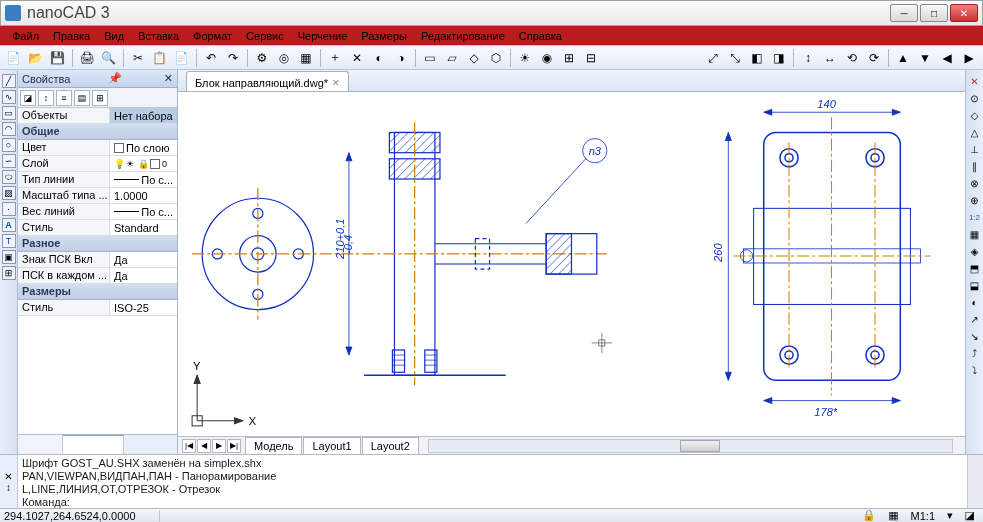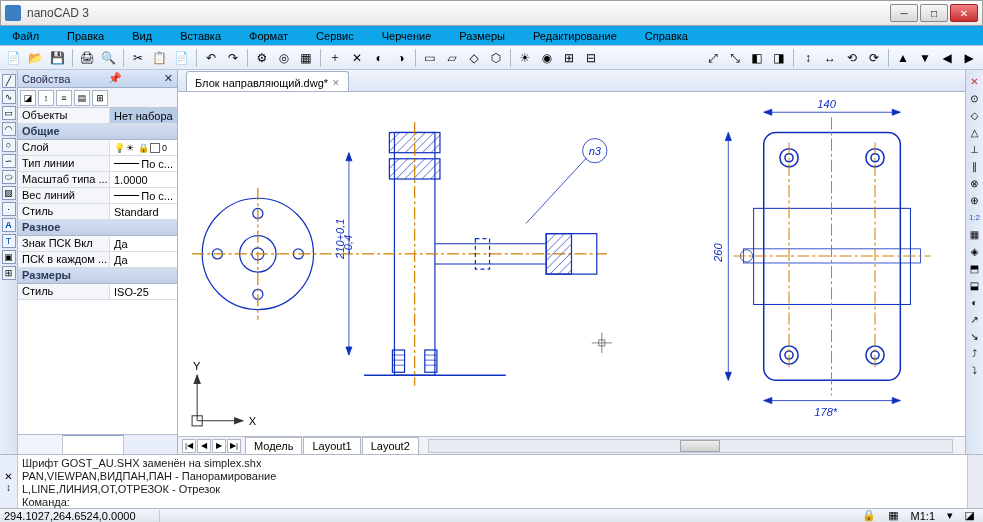--- a/index.html
+++ b/index.html
@@ -1,27 +1,27 @@
 <!DOCTYPE html>
 <html><head>
 <meta charset="utf-8">
 <style>
 * { margin:0; padding:0; box-sizing:border-box; font-family:Tahoma,Arial,sans-serif; font-size:11px; }
 body { background:#fff; width:983px; height:522px; overflow:hidden; position:relative; }
 
 
 .titlebar { height:26px; background:linear-gradient(#fdfdfd,#e8e8e8); border:1px solid #a0a0a0; display:flex; align-items:center; padding:0 4px; }
 .titlebar .app-icon { width:16px; height:16px; background:#3b7ec1; border-radius:2px; margin-right:6px; }
-.titlebar .title { color:#444; font-size:12px; }
+.titlebar .title { color:#444; font-size:16px; }
 .titlebar .win-btns { margin-left:auto; display:flex; gap:2px; }
 .titlebar .win-btn { width:28px; height:18px; border:1px solid #888; background:linear-gradient(#f8f8f8,#d8d8d8); border-radius:2px; display:flex; align-items:center; justify-content:center; font-size:10px; }
 .titlebar .win-btn.close { background:linear-gradient(#f08080,#c83030); color:#fff; border-color:#a02020; }
 
 
-.menubar { height:20px; background:#0ea5e9; border-bottom:1px solid #c0c8d8; display:flex; align-items:center; padding:0 6px; gap:16px; }
+.menubar { height:20px; background:#b91c1c; border-bottom:1px solid #c0c8d8; display:flex; align-items:center; padding:0 6px; gap:2px; }
 .menubar span { padding:2px 6px; cursor:default; }
 
 
 .toolbar { height:24px; background:linear-gradient(#f8faff,#e4ecf8); border-bottom:1px solid #b8c4d8; display:flex; align-items:center; padding:0 4px; gap:2px; overflow:hidden; }
 .tbtn { width:20px; height:20px; border:1px solid transparent; display:flex; align-items:center; justify-content:center; font-size:12px; cursor:pointer; }
 .tsep { width:1px; height:18px; background:#b0b8c8; margin:0 2px; }
 
 
 .main { position:absolute; top:70px; left:0; right:0; bottom:68px; display:flex; }
 
@@ -191,20 +191,27 @@
       <div class="pbtn">≡</div>
       <div class="pbtn">▤</div>
       <div class="pbtn">⊞</div>
     </div>
     <div class="props-body">
       <div class="prow sel">
         <div class="k">Объекты</div>
         <div class="v">Нет набора</div>
       </div>
       <div class="section-row">Общие</div>
+      <div class="prow">
+          <div class="k">Цвет</div>
+          <div class="v">
+            <span class="color-sq"></span>
+            <span>По слою</span>
+          </div>
+        </div>
       <div class="prow">
           <div class="k">Слой</div>
           <div class="v layer-icons">
             <span>💡</span>
             <span>☀</span>
             <span>🔒</span>
             <span class="color-sq"></span>
             <span>0</span>
           </div>
         </div>

